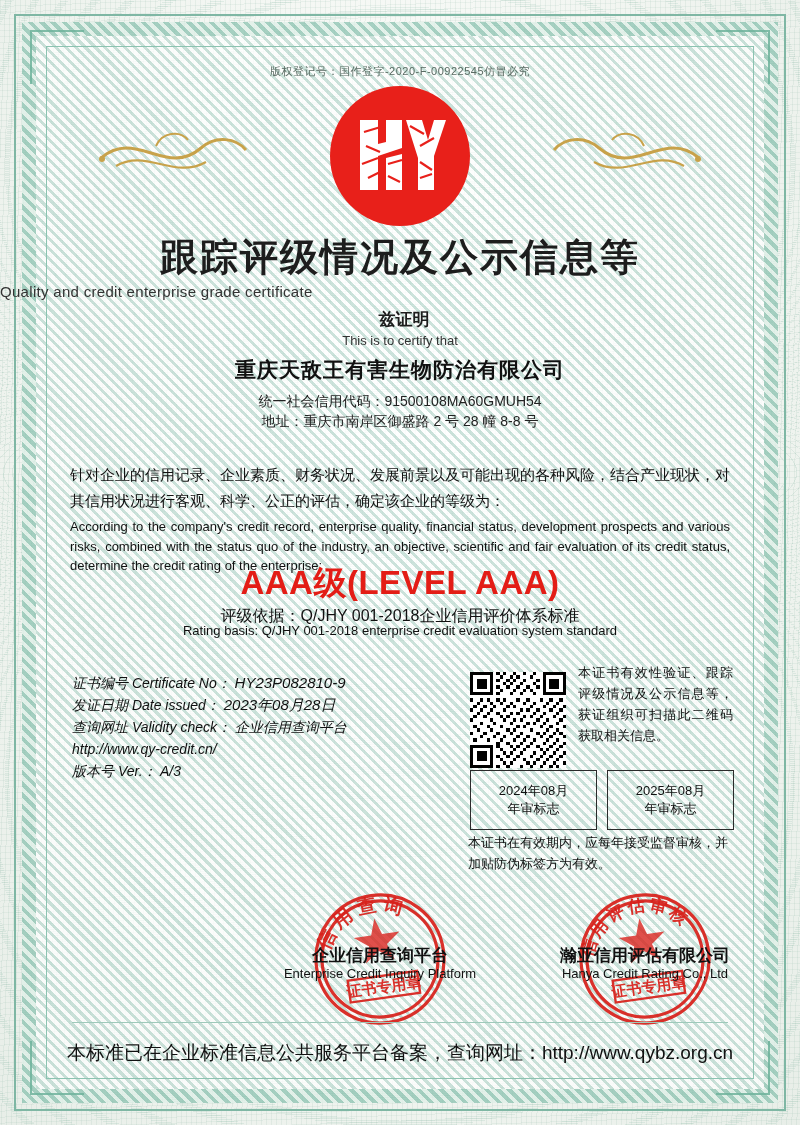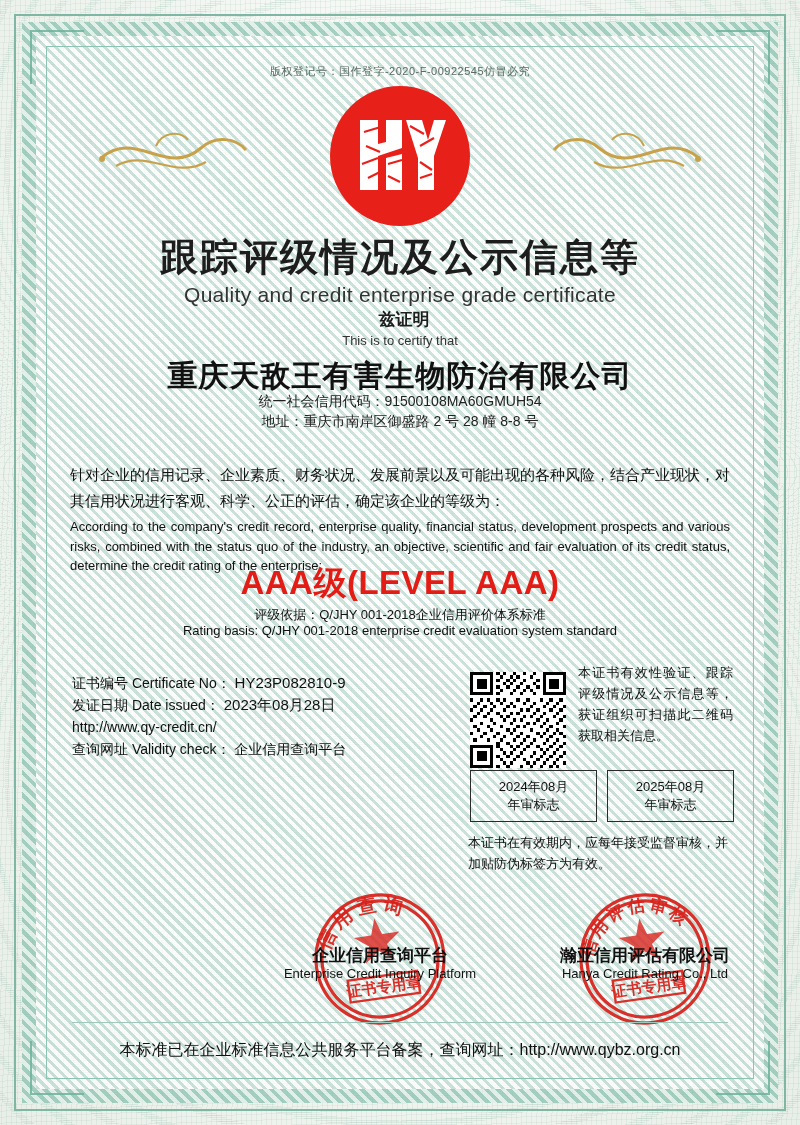--- a/index.html
+++ b/index.html
@@ -78,34 +78,34 @@
     display:flex;align-items:center;justify-content:center;
   }
   .logo-circle svg{display:block;}
 
   .title-cn{
     position:absolute;top:232px;left:0;right:0;text-align:center;
     font-size:38px;font-weight:bold;color:#1d1d1d;letter-spacing:2px;
     font-family:"DejaVu Sans","Liberation Sans",sans-serif;
   }
   .title-en{
-    position:absolute;top:283px;left:0;right:0;text-align:center;
-    font-size:21px;color:#333;letter-spacing:.3px;
+    position:absolute;top:283px;left:0;right:0;text-align:left;
+    font-size:15px;color:#333;letter-spacing:.3px;
   }
   .certify-cn{
     position:absolute;top:308px;left:0;right:0;text-align:center;
     font-size:17px;color:#1d1d1d;font-weight:bold;padding-left:8px;
   }
   .certify-en{
     position:absolute;top:333px;left:0;right:0;text-align:center;
     font-size:13px;color:#333;
   }
   .company{
     position:absolute;top:356px;left:0;right:0;text-align:center;
-    font-size:30px;font-weight:bold;color:#111;letter-spacing:1px;
+    font-size:21px;font-weight:bold;color:#111;letter-spacing:1px;
     font-family:Liberation Serif, serif;
   }
   .code{
     position:absolute;top:393px;left:0;right:0;text-align:center;
     font-size:14px;color:#222;
   }
   .addr{
     position:absolute;top:413px;left:0;right:0;text-align:center;
     font-size:14px;color:#222;
   }
@@ -119,47 +119,47 @@
     position:absolute;top:517px;left:70px;right:70px;
     font-size:13px;line-height:19.5px;color:#111;text-align:justify;
   }
 
   .level{
     position:absolute;top:561px;left:0;right:0;text-align:center;
     font-size:33px;font-weight:bold;color:#e31d16;letter-spacing:.5px;
   }
   .basis-cn{
     position:absolute;top:606px;left:0;right:0;text-align:center;
-    font-size:13px;color:#111;
+    font-size:16px;color:#111;
   }
   .basis-en{
     position:absolute;top:623px;left:0;right:0;text-align:center;
     font-size:13px;color:#111;
   }
 
   
   .details{
     position:absolute;top:672px;left:72px;width:400px;
-    font-size:14px;color:#111;line-height:22px;
+    font-size:14px;color:#111;line-height:22px;font-style:italic;
   }
   .details .row{white-space:nowrap;}
   .details .big{font-size:15px;}
 
   
   .qr{
     position:absolute;top:672px;left:470px;width:96px;height:96px;
     background:#fff;
   }
   .qr svg{display:block;}
   .right-note{
     position:absolute;top:662px;left:578px;width:155px;
     font-size:13px;line-height:21px;color:#111;text-align:justify;
   }
   .stamp-boxes{
-    position:absolute;top:770px;left:470px;width:264px;height:52px;
+    position:absolute;top:770px;left:470px;width:264px;height:60px;
     display:flex;gap:10px;
   }
   .stamp-box{
     flex:1;border:1px solid #2b2b2b;display:flex;flex-direction:column;
     align-items:center;justify-content:center;font-size:13px;color:#111;line-height:18px;
   }
   .bottom-note{
     position:absolute;top:832px;left:468px;width:266px;
     font-size:13px;line-height:21px;color:#111;text-align:left;
   }
@@ -179,21 +179,21 @@
   .org.left{left:240px;top:944px;width:280px;}
   .org.right{left:505px;top:944px;width:280px;}
   .org-en{
     position:absolute;font-size:13px;color:#111;text-align:center;
   }
   .org-en.left{left:240px;top:966px;width:280px;}
   .org-en.right{left:505px;top:966px;width:280px;}
 
   .footer{
     position:absolute;top:1040px;left:0;right:0;text-align:center;
-    font-size:16px;color:#111;
+    font-size:19px;color:#111;
   }
   .footer-line{
     position:absolute;top:1022px;left:72px;right:72px;height:1px;background:#9ec9ba;
   }
 </style>
 </head>
 <body>
 
 <div class="cert">
   <div class="guilloche"></div>
@@ -259,25 +259,30 @@
       <div class="row">
         <span>证书编号</span>
         <span>Certificate No：</span>
         <span class="big">HY23P082810-9</span>
       </div>
       <div class="row">
         <span>发证日期</span>
         <span>Date issued：</span>
         <span class="big">2023年08月28日</span>
       </div>
-      <div class="row">http://www.qy-credit.cn/</div>
       <div class="row">
         <span>查询网址</span>
         <span>Validity check：</span>
         <span>企业信用查询平台</span>
+      </div>
+      <div class="row">http://www.qy-credit.cn/</div>
+      <div class="row">
+        <span>版本号</span>
+        <span>Ver.：</span>
+        <span>A/3</span>
       </div>
     </div>
 
     <div class="qr">
       <svg width="96" height="96" viewBox="0 0 29 29" shape-rendering="crispEdges">
         <rect width="29" height="29" fill="#fff"></rect>
         <g fill="#000">
           <rect x="0" y="0" width="7" height="1"></rect>
             <rect x="0" y="6" width="7" height="1"></rect>
           <rect x="0" y="0" width="1" height="7"></rect>

